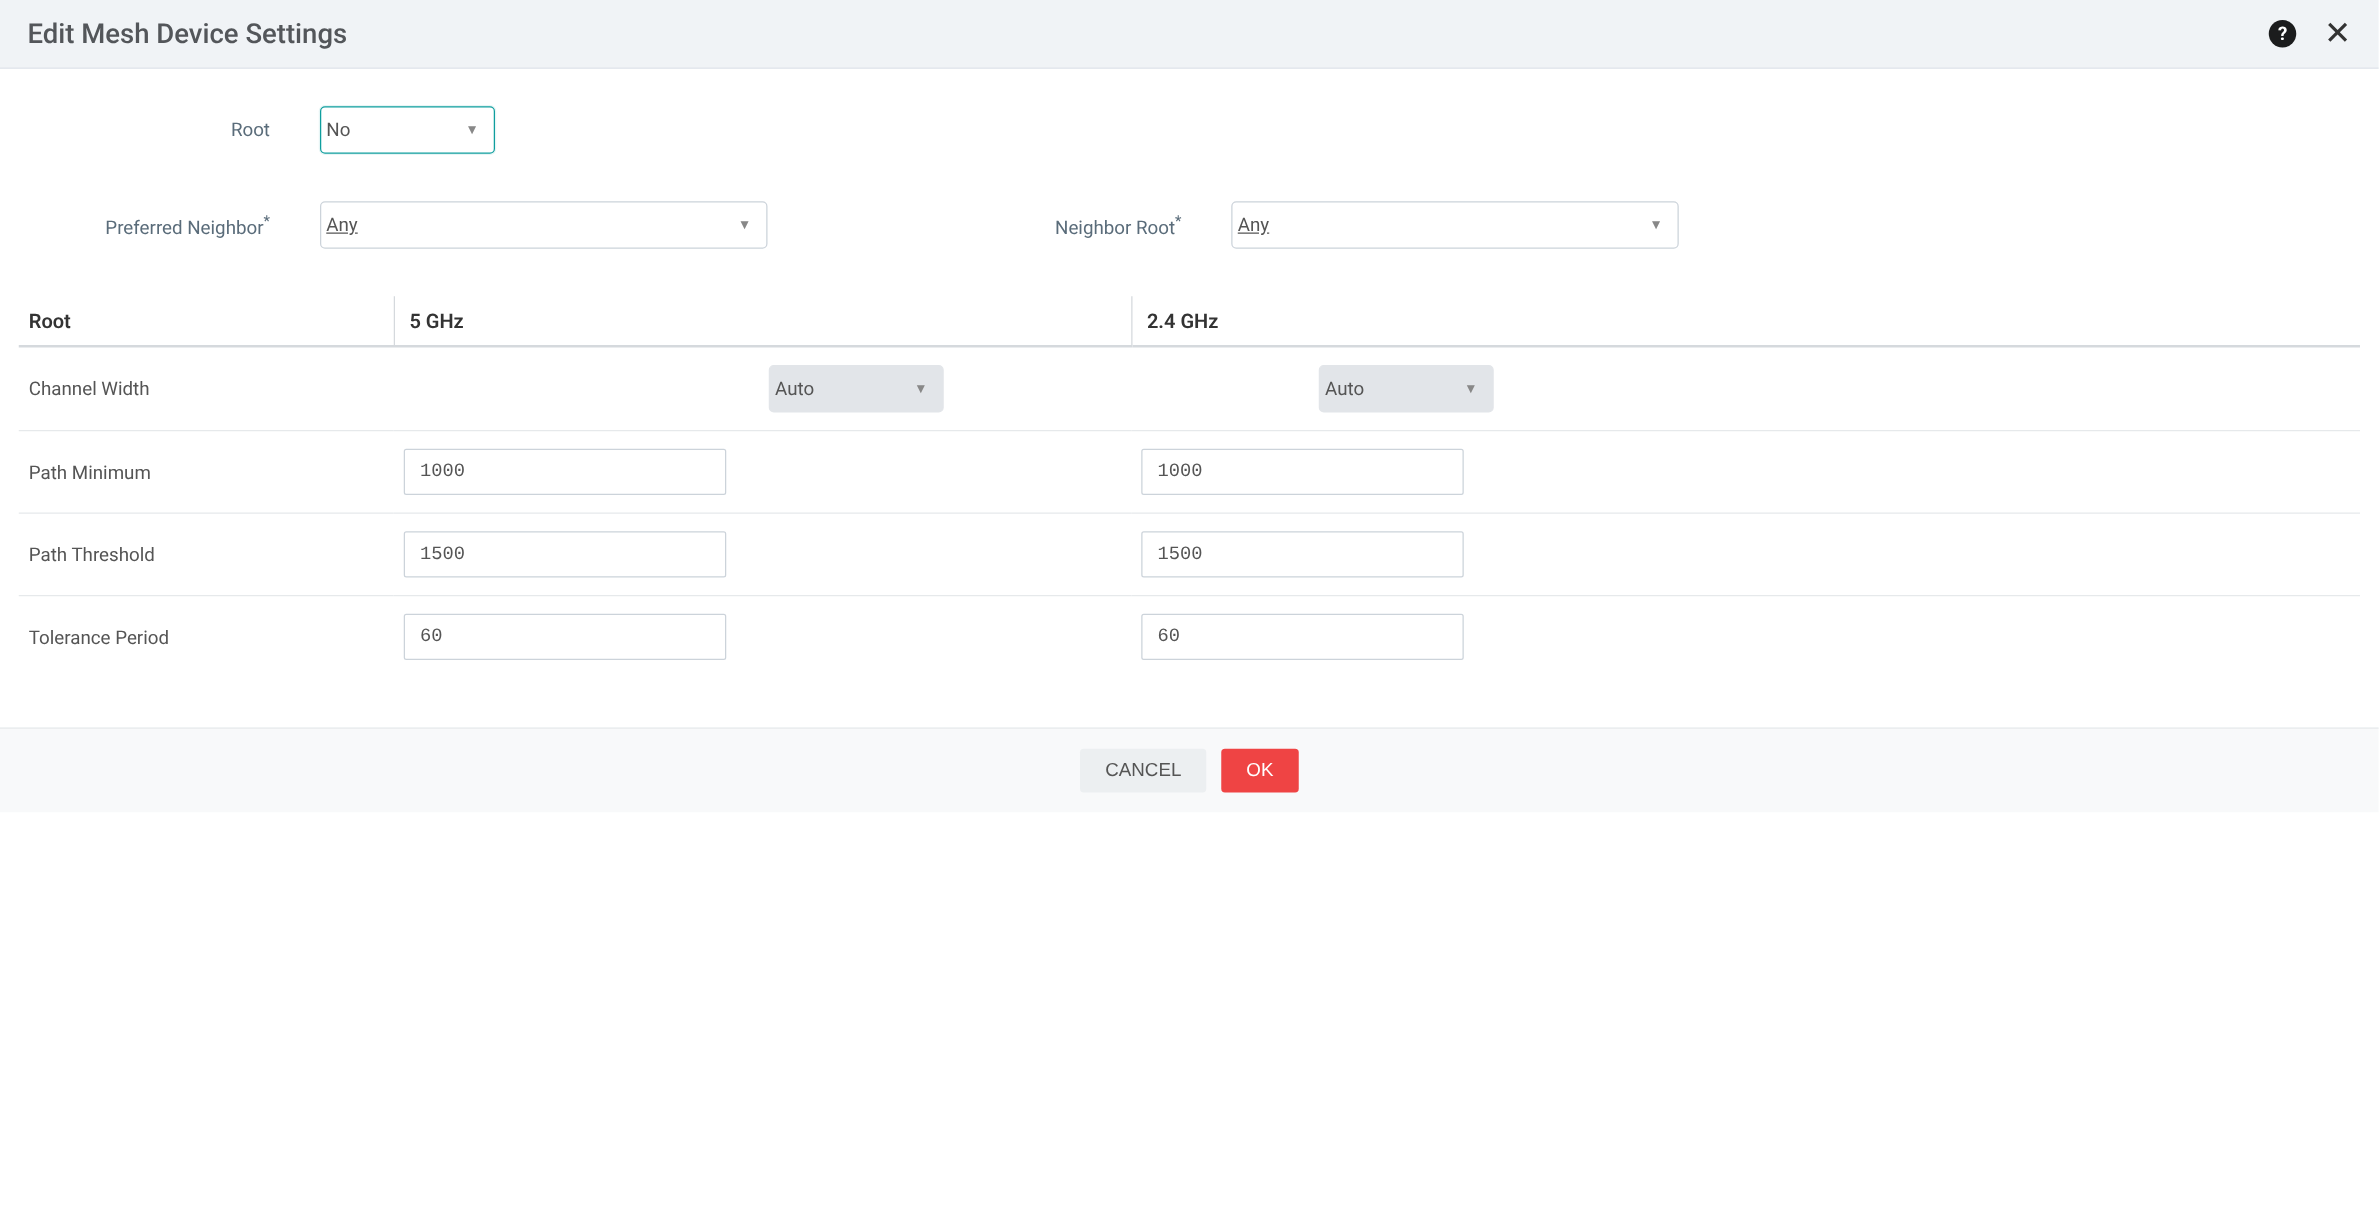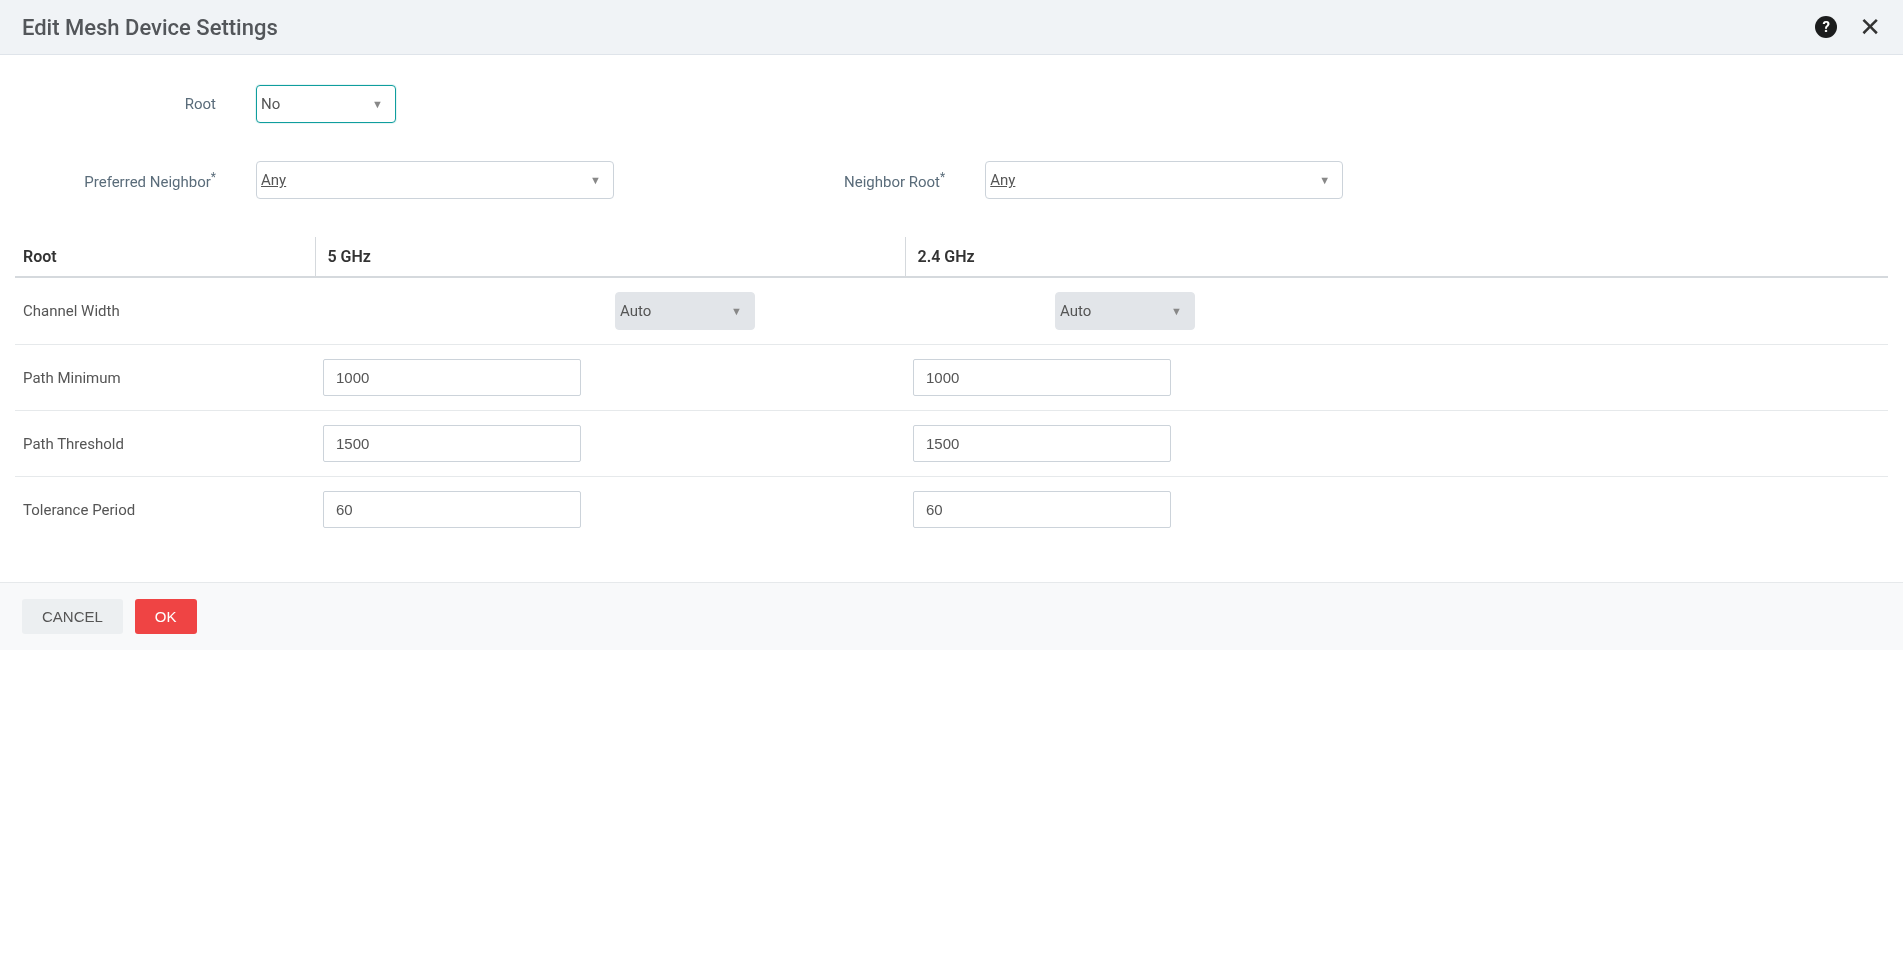--- a/index.html
+++ b/index.html
@@ -155,29 +155,30 @@
   .col-label { width: 300px; }
   .col-5ghz { width: 590px; }
   .col-24ghz { }
   .text-input {
     border: 1px solid #ccd3da;
     border-radius: 2px;
     padding: 9px 12px;
     font-size: 15px;
     color: #555;
     width: 258px;
+    font-family: Liberation Mono, monospace;
   }
   .cw-cell { text-align: left; padding-left: 300px !important; }
   .cw-cell-24 { text-align: left; padding-left: 150px !important; }
   .footer {
     background: #f8f9fa;
     border-top: 1px solid #e6e9eb;
     padding: 16px 22px;
     display: flex;
-    justify-content: flex-start;
+    justify-content: center;
     gap: 12px;
     margin-top: 40px;
   }
   .btn {
     padding: 9px 20px;
     border-radius: 3px;
     font-size: 15px;
     cursor: pointer;
     border: none;
   }

